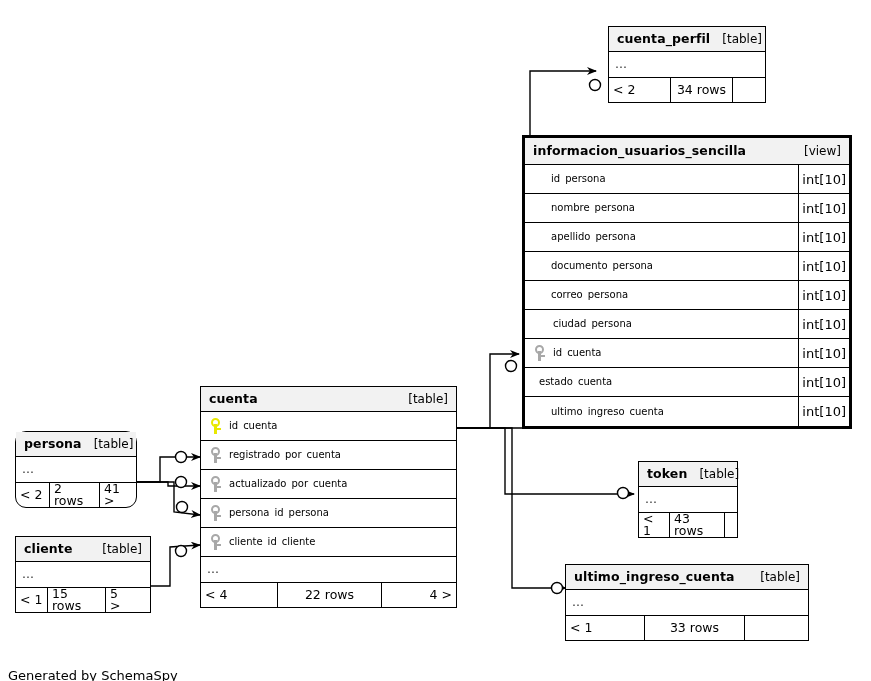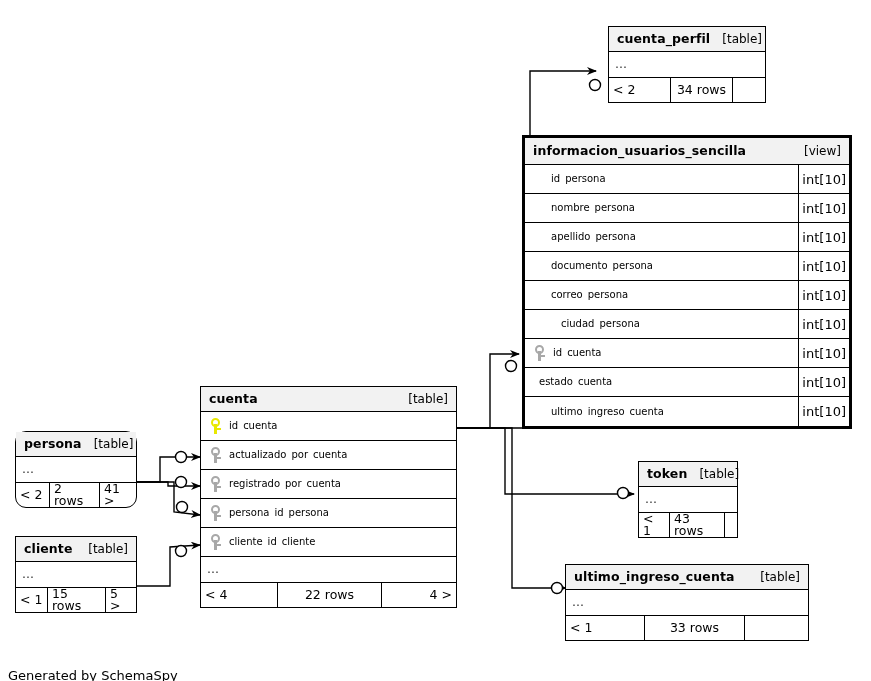--- a/index.html
+++ b/index.html
@@ -256,21 +256,21 @@
     </div>
     <div class="col-row">
       <span class="cname" style="padding-left:26px;">documento_persona</span>
       <span class="ctype">int[10]</span>
     </div>
     <div class="col-row">
       <span class="cname" style="padding-left:26px;">correo_persona</span>
       <span class="ctype">int[10]</span>
     </div>
     <div class="col-row">
-      <span class="cname" style="padding-left:36px;">ciudad_persona</span>
+      <span class="cname" style="padding-left:28px;">ciudad_persona</span>
       <span class="ctype">int[10]</span>
     </div>
     <div class="col-row">
       <span class="keyicon fk">
           <i class="head"></i>
           <i class="shaft"></i>
           <i class="tooth"></i>
         </span>
       <span class="cname" style="padding-left:4px;">id_cuenta</span>
       <span class="ctype">int[10]</span>
@@ -298,29 +298,29 @@
           <i class="tooth"></i>
         </span>
       <span class="cname" style="padding-left:4px;">id_cuenta</span>
     </div>
     <div class="col-row">
       <span class="keyicon fk">
           <i class="head"></i>
           <i class="shaft"></i>
           <i class="tooth"></i>
         </span>
+      <span class="cname" style="padding-left:4px;">registrado_por_cuenta</span>
+    </div>
+    <div class="col-row">
+      <span class="keyicon fk">
+          <i class="head"></i>
+          <i class="shaft"></i>
+          <i class="tooth"></i>
+        </span>
       <span class="cname" style="padding-left:4px;">actualizado_por_cuenta</span>
-    </div>
-    <div class="col-row">
-      <span class="keyicon fk">
-          <i class="head"></i>
-          <i class="shaft"></i>
-          <i class="tooth"></i>
-        </span>
-      <span class="cname" style="padding-left:4px;">registrado_por_cuenta</span>
     </div>
     <div class="col-row">
       <span class="keyicon fk">
           <i class="head"></i>
           <i class="shaft"></i>
           <i class="tooth"></i>
         </span>
       <span class="cname" style="padding-left:4px;">persona_id_persona</span>
     </div>
     <div class="col-row">
@@ -346,21 +346,21 @@
       <span class="ttype">[table]</span>
     </div>
     <div class="dots-row">...</div>
     <div class="foot-row">
       <div class="foot-left" style="width:34px;">&lt; 2</div>
       <div class="foot-mid" style="width:50px;">2 rows</div>
       <div class="foot-right" style="width:36px;">41 &gt;</div>
     </div>
   </div>
 
-  <div class="entity" style="left:15px; top:520px; width:122px;">
+  <div class="entity" style="left:15px; top:520px; width:136px;">
     <div class="ent-title">
       <span class="tname">cliente</span>
       <span class="ttype">[table]</span>
     </div>
     <div class="dots-row">...</div>
     <div class="foot-row">
       <div class="foot-left" style="width:32px;">&lt; 1</div>
       <div class="foot-mid" style="width:58px;">15 rows</div>
       <div class="foot-right" style="width:30px;">5 &gt;</div>
     </div>

